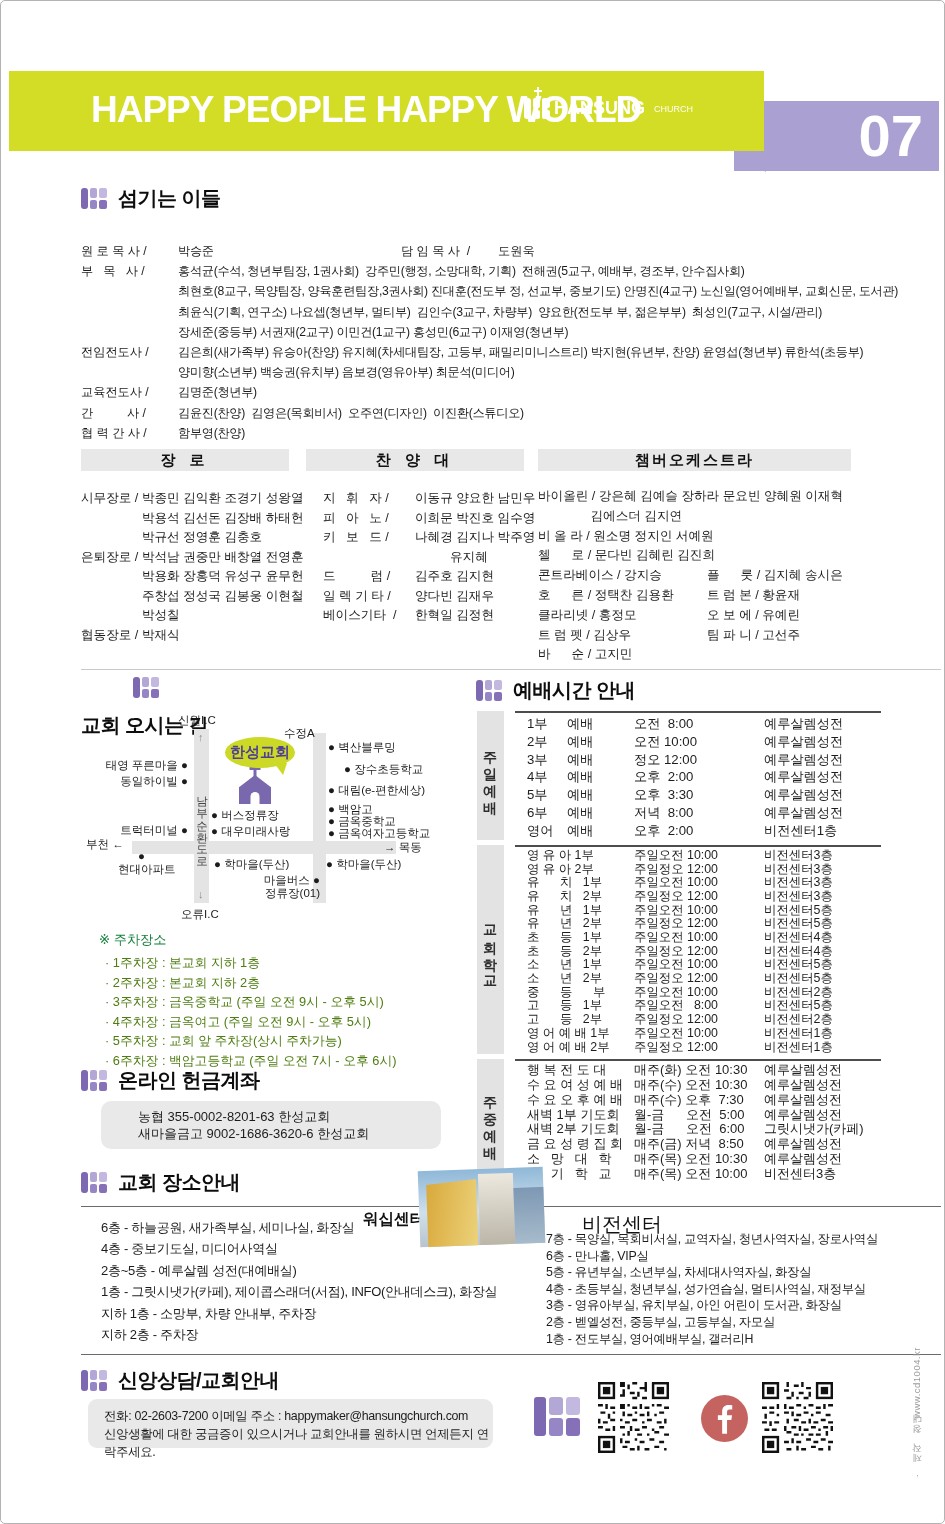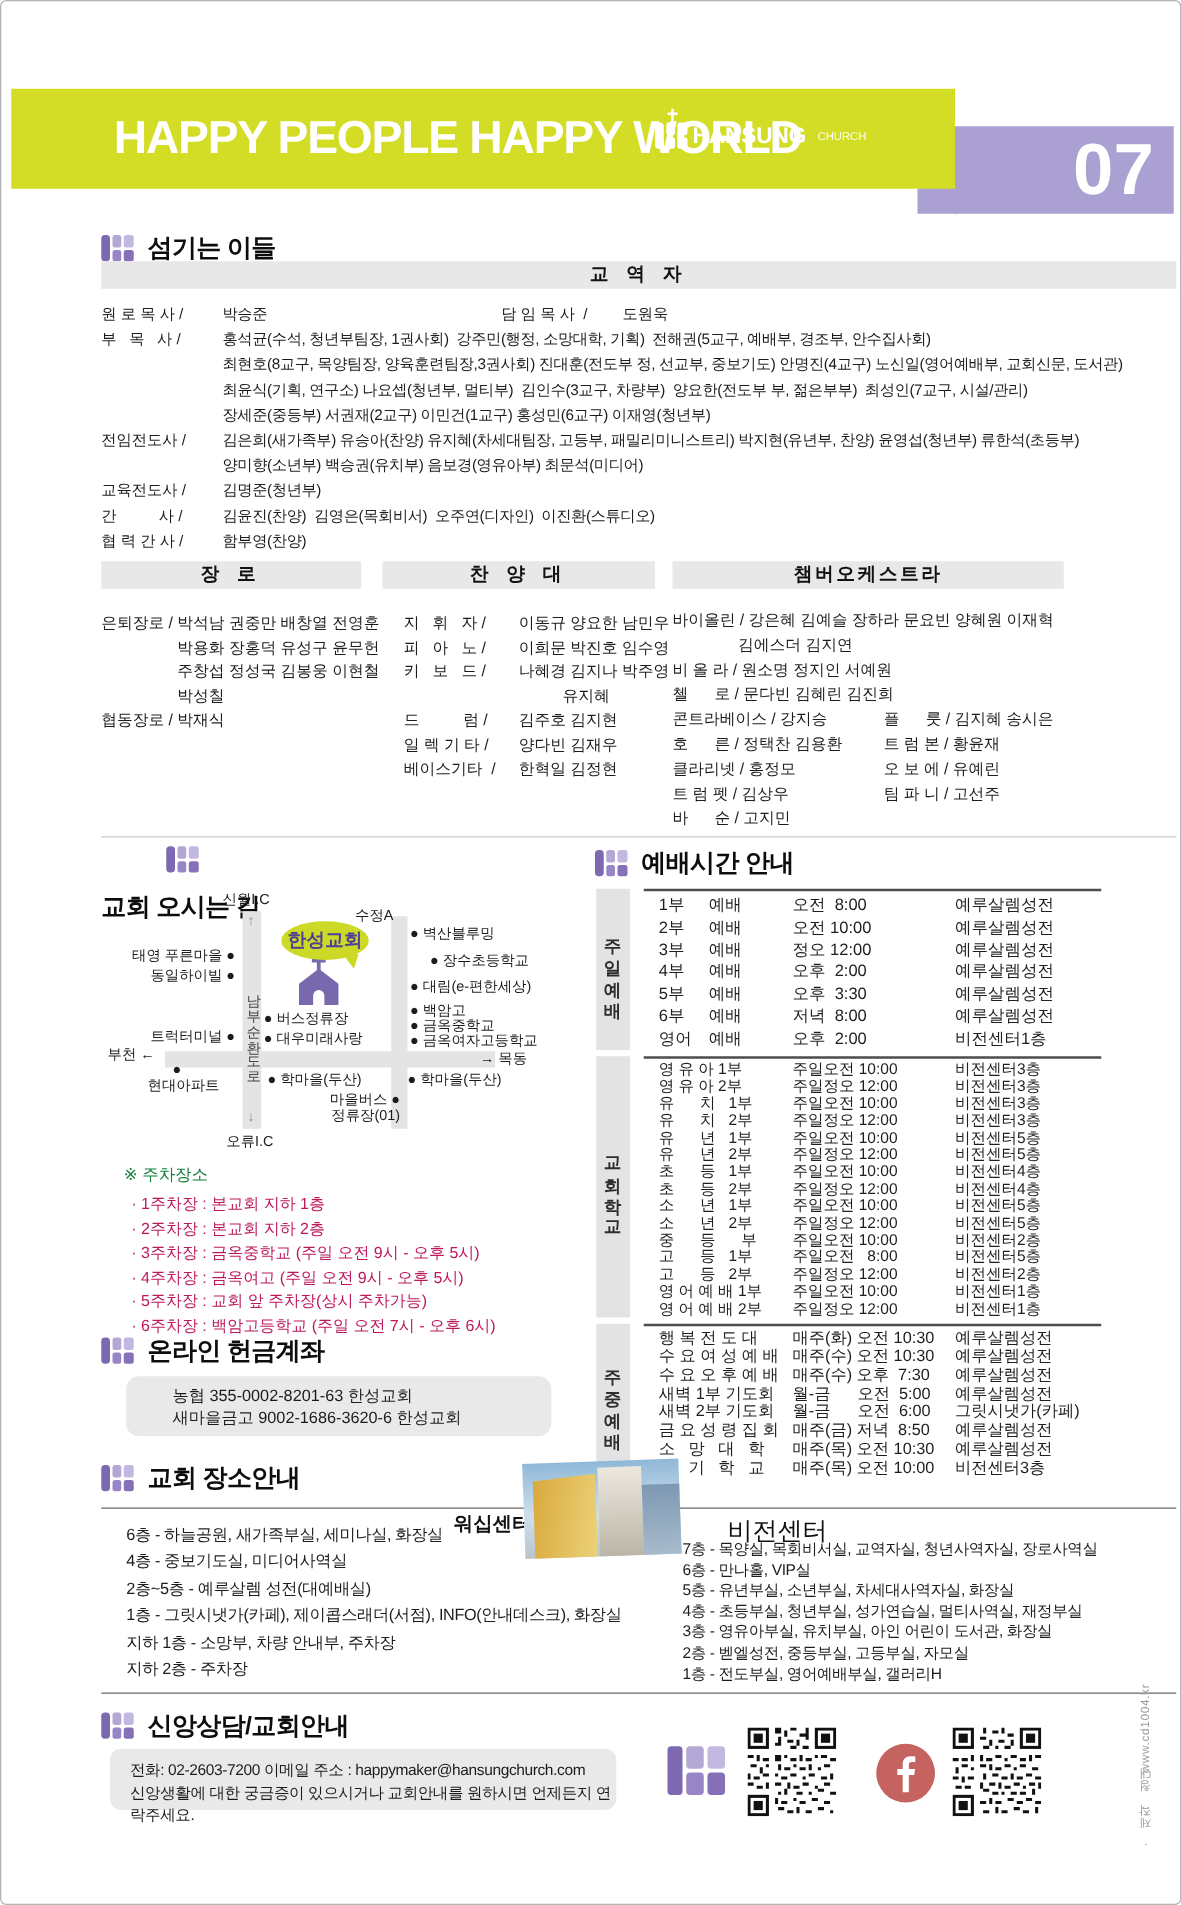--- a/index.html
+++ b/index.html
@@ -70,21 +70,21 @@
   .bubble{position:absolute;left:139px;top:26px;width:70px;height:31px;background:#ccd926;border-radius:50%;display:flex;align-items:center;justify-content:center;font-size:15px;font-weight:bold;color:#4f3f96;z-index:2;}
   .bubble::after{content:"";position:absolute;right:8px;bottom:-7px;width:13px;height:12px;background:#ccd926;clip-path:polygon(0 0,100% 0,70% 100%);}
   .church{position:absolute;left:153px;top:53px;width:32px;height:40px;z-index:1;}
   .church .cr-v{position:absolute;left:50%;top:0;width:3px;height:14px;background:#7a68ae;transform:translateX(-50%);}
   .church .cr-h{position:absolute;left:50%;top:3px;width:11px;height:3px;background:#7a68ae;transform:translateX(-50%);}
   .church .bodyy{position:absolute;left:0;top:11px;width:100%;height:29px;background:#7a68ae;clip-path:polygon(50% 0,100% 42%,100% 100%,0 100%,0 42%);}
   .church .door{position:absolute;left:50%;bottom:0;width:9px;height:12px;background:#fff;border-radius:5px 5px 0 0;transform:translateX(-50%);}
 
   
   .parking-title{position:absolute;left:98px;top:930px;font-size:13.2px;color:#15803d;}
-  .parking{position:absolute;left:104px;top:952px;font-size:12.8px;line-height:19.6px;color:#be185d;}
+  .parking{position:absolute;left:104px;top:952px;font-size:12.8px;line-height:19.6px;color:#4d7c0f;}
 
   
   .acc-box{position:absolute;left:100px;top:1100px;width:340px;height:48px;background:#e9e9e9;border-radius:10px;box-sizing:border-box;padding:8px 0 0 37px;font-size:13px;line-height:16.5px;color:#1c1c1c;}
 
   
   .worship{position:absolute;left:476px;top:710px;width:404px;}
   .wgroup{display:flex;gap:11px;}
   .wgroup + .wgroup{margin-top:5px;}
   .wstrip{width:27px;background:#e3e3e3;display:flex;align-items:center;justify-content:center;flex:none;}
   .wstrip span{writing-mode:vertical-rl;font-size:14px;letter-spacing:3px;color:#2e2e2e;font-weight:bold;}
@@ -148,21 +148,20 @@
     <span class="hs-mark">
         <i class="b"></i>
         <i class="s1"></i>
         <i class="s2"></i>
         <i class="s3"></i>
         <i class="s4"></i>
       </span>
     <span class="t">섬기는 이들</span>
   </div>
 
-  <div class="colhead" style="left:80px;top:208px;width:860px;">교 역 자</div>
 
   <div class="clergy">
     <div class="crow senior">
       <span class="lbl">원 로 목 사 / </span>
       <span class="txt">박승준</span>
       <span class="pair2">
         <span class="l2">담 임 목 사  / </span>
         <span>도원욱</span>
       </span>
     </div>
@@ -198,20 +197,26 @@
         </div>
       </div>
   </div>
 
   <div class="colhead" style="left:80px;top:448px;width:208px;">장    로</div>
   <div class="colhead" style="left:305px;top:448px;width:218px;">찬 양 대</div>
   <div class="colhead" style="left:537px;top:448px;width:313px;letter-spacing:2px;">챔버오케스트라</div>
 
   <div class="roster" style="left:80px;top:488px;width:230px;">
 
+      <div class="entry">
+        <span class="lbl">시무장로 / </span>
+        <span class="txt">박종민 김익환 조경기 성왕열
+박용석 김선돈 김장배 하태헌
+박규선 정영훈 김충호</span>
+      </div>
 
       <div class="entry">
         <span class="lbl">은퇴장로 / </span>
         <span class="txt">박석남 권중만 배창열 전영훈
 박용화 장홍덕 유성구 윤무헌
 주창섭 정성국 김봉웅 이현철
 박성칠</span>
       </div>
 
       <div class="entry">

